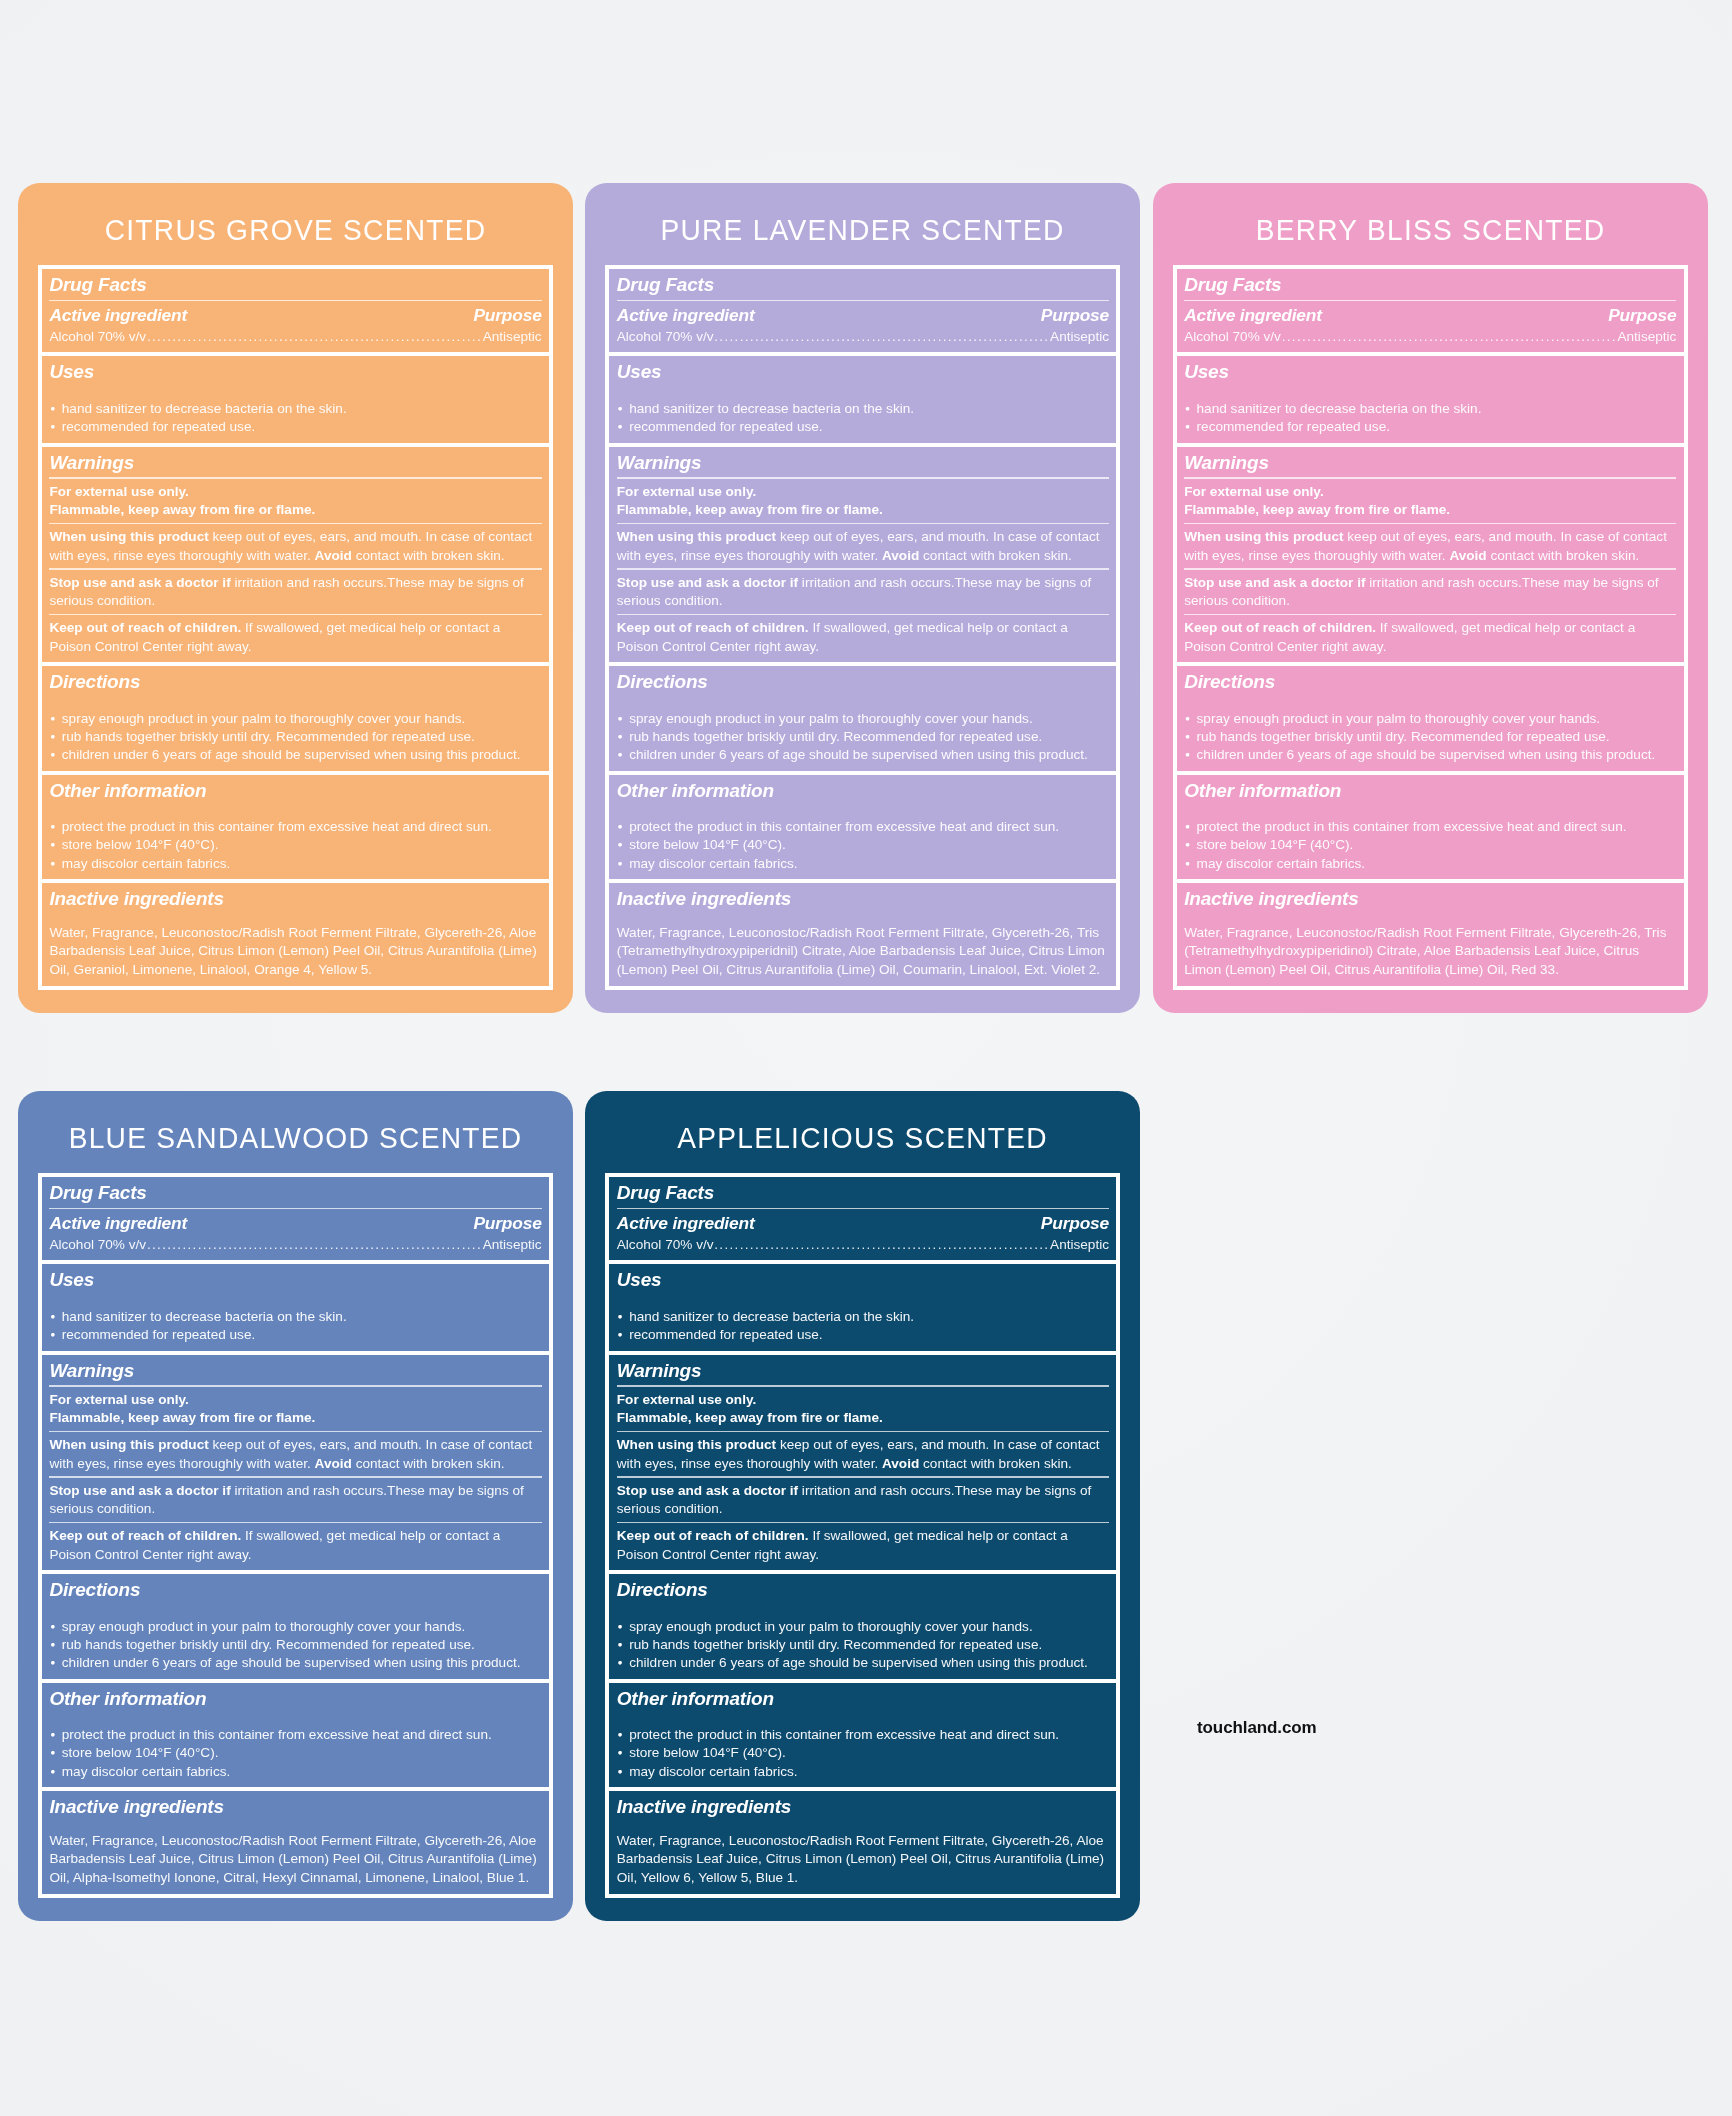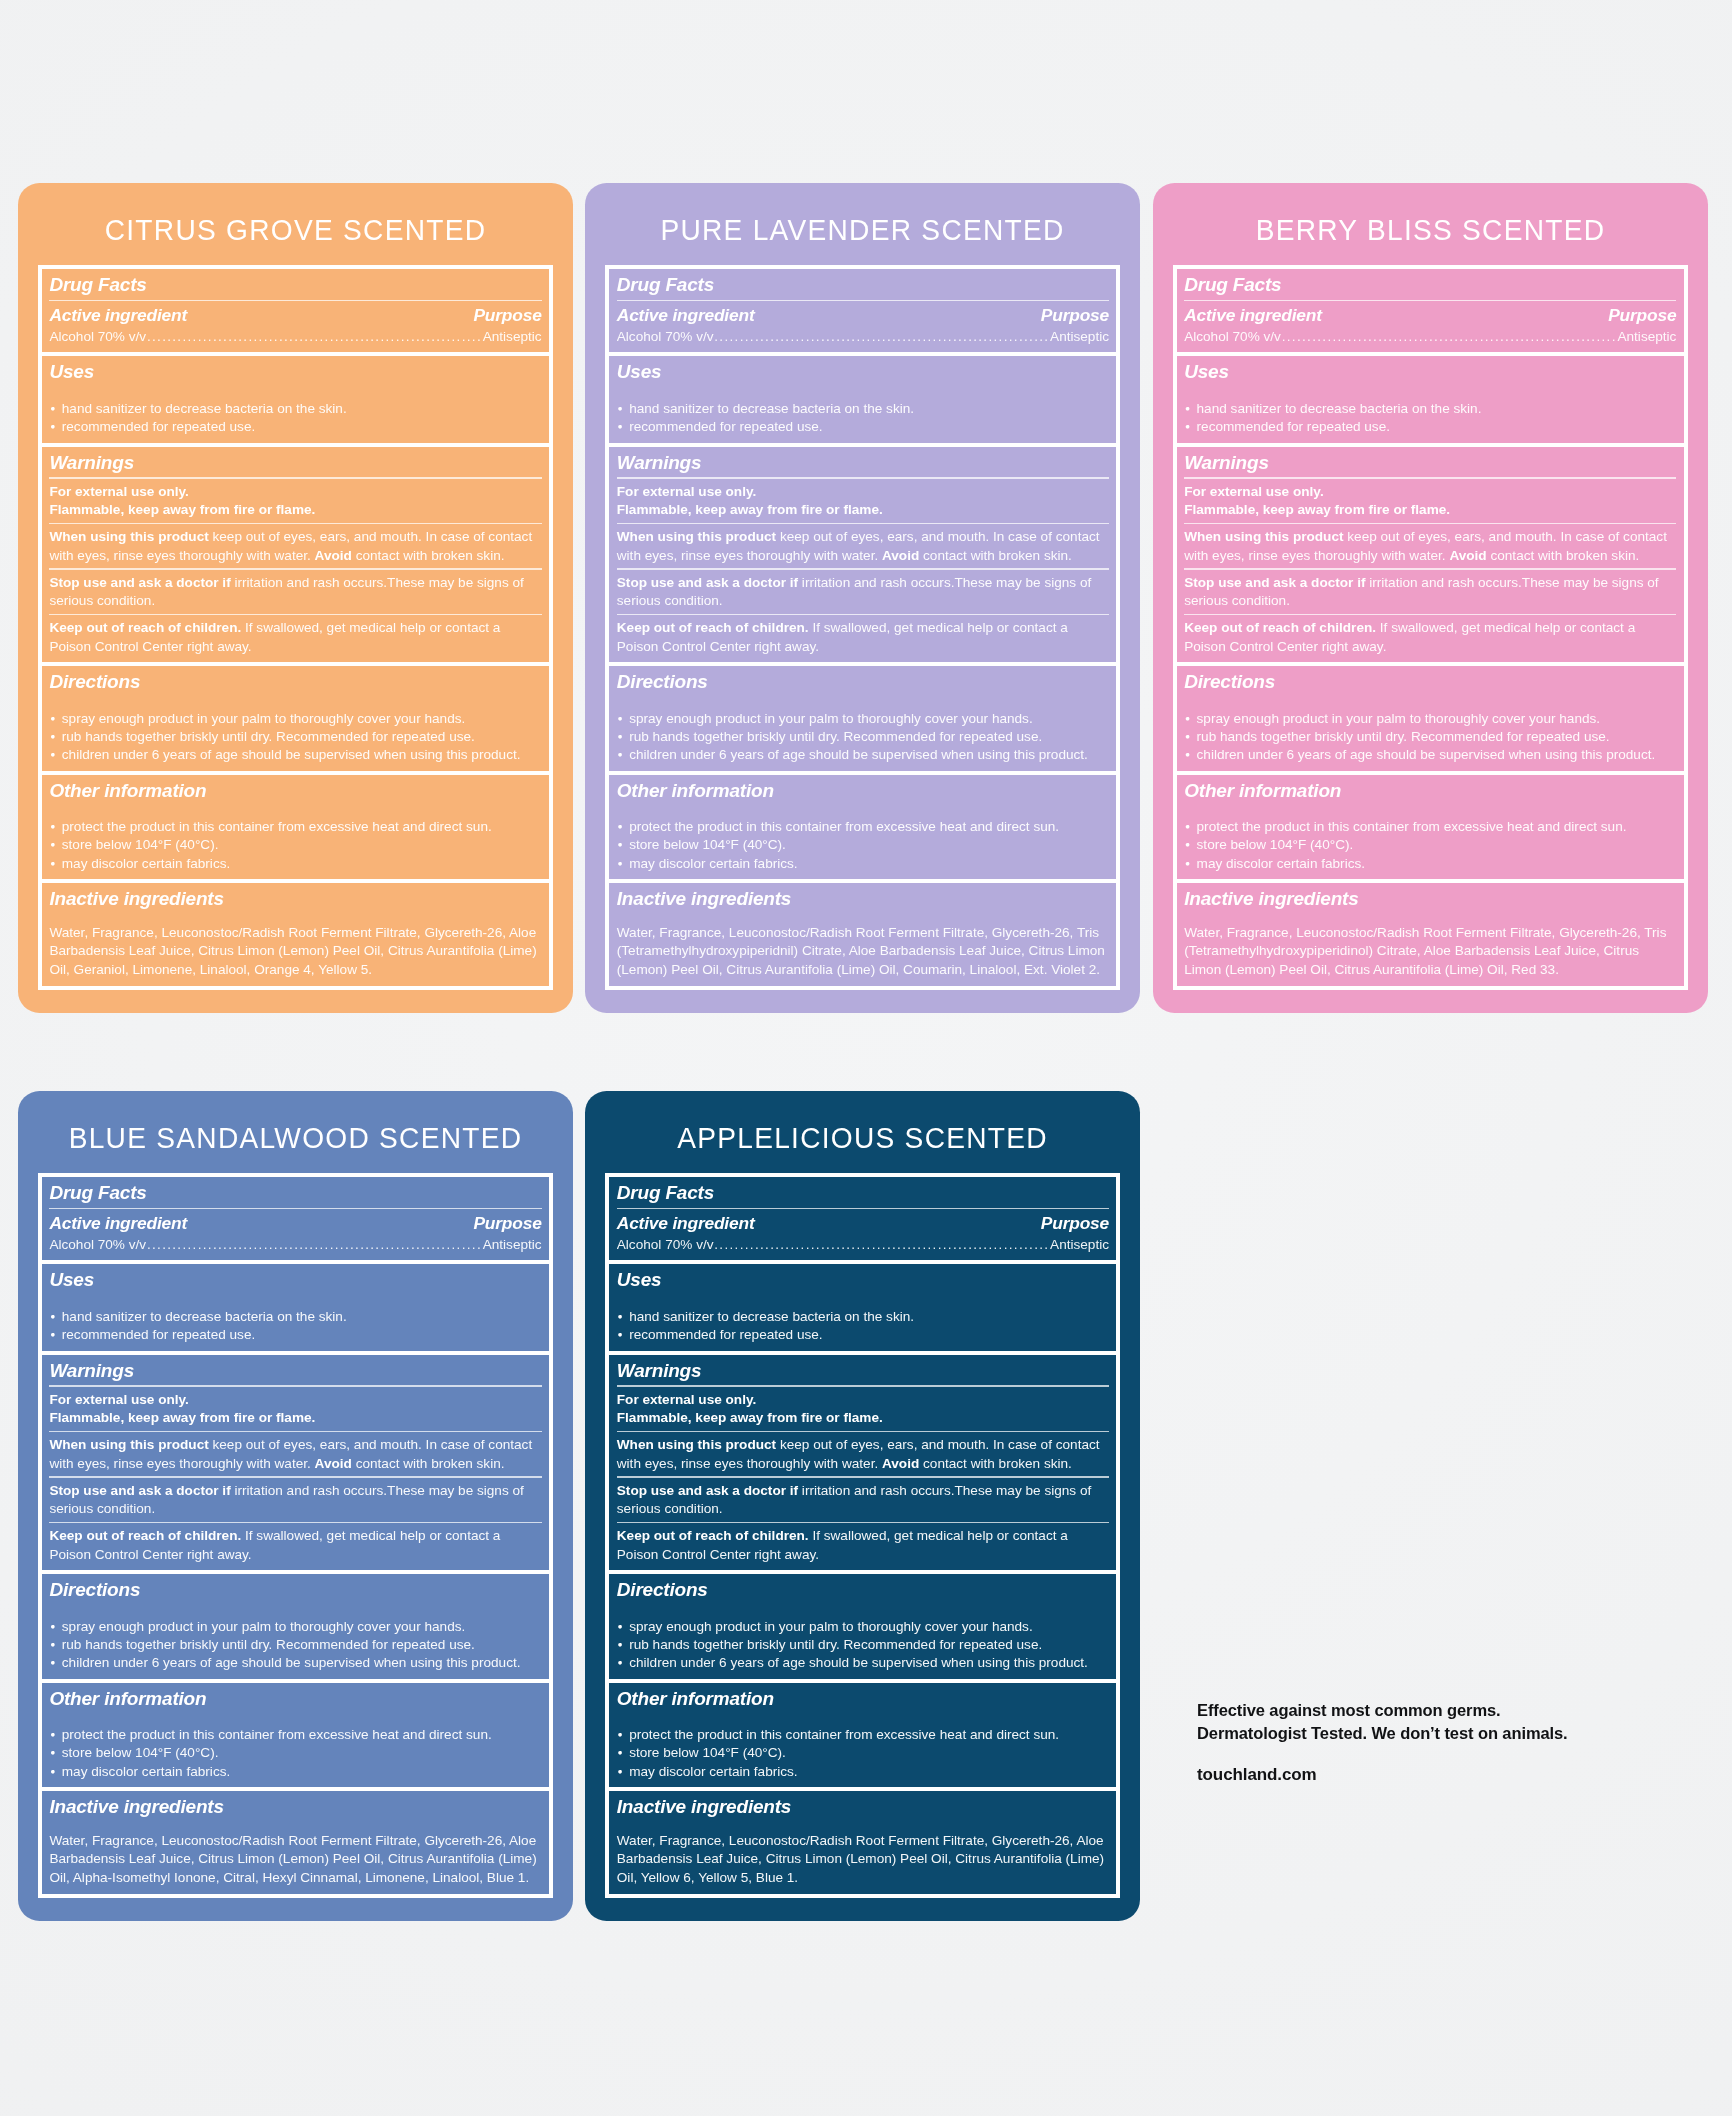--- a/index.html
+++ b/index.html
@@ -468,21 +468,17 @@
           </div>
           <div class="fx-block">
             <div class="fx-title">Inactive ingredients</div>
             <div class="ingredients-text">Water, Fragrance, Leuconostoc/Radish Root Ferment Filtrate, Glycereth-26, Aloe Barbadensis Leaf Juice, Citrus Limon (Lemon) Peel Oil, Citrus Aurantifolia (Lime) Oil, Yellow 6, Yellow 5, Blue 1.</div>
           </div>
         </div>
       </div>
     </div>
 
   <div class="footer-info">
-    <div class="fi-strong">
-      <div>Effective against most common germs.</div>
-      <div>Dermatologist Tested. We don’t test on animals.</div>
-    </div>
     <div class="fi-site">touchland.com</div>
   </div>
 
 </div>
 
 
 </body></html>

